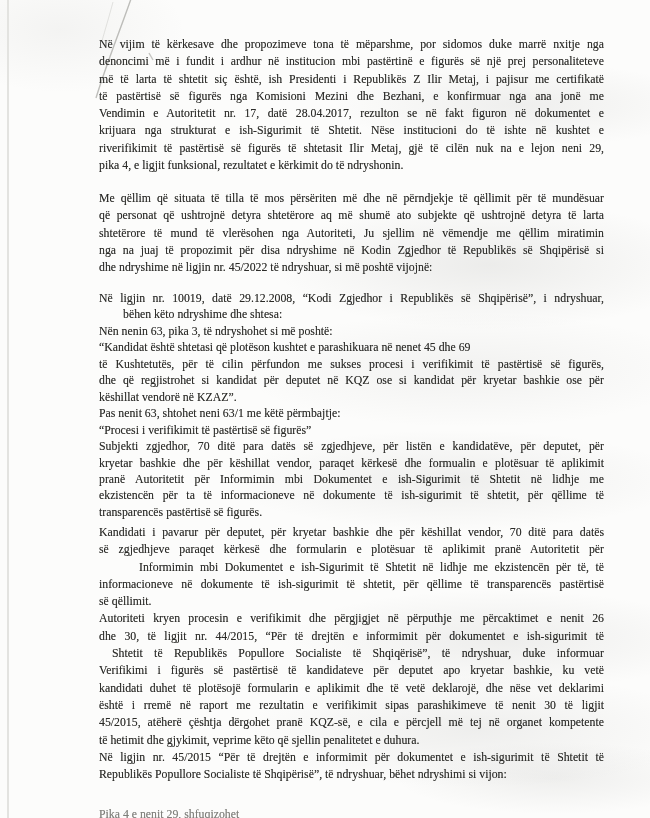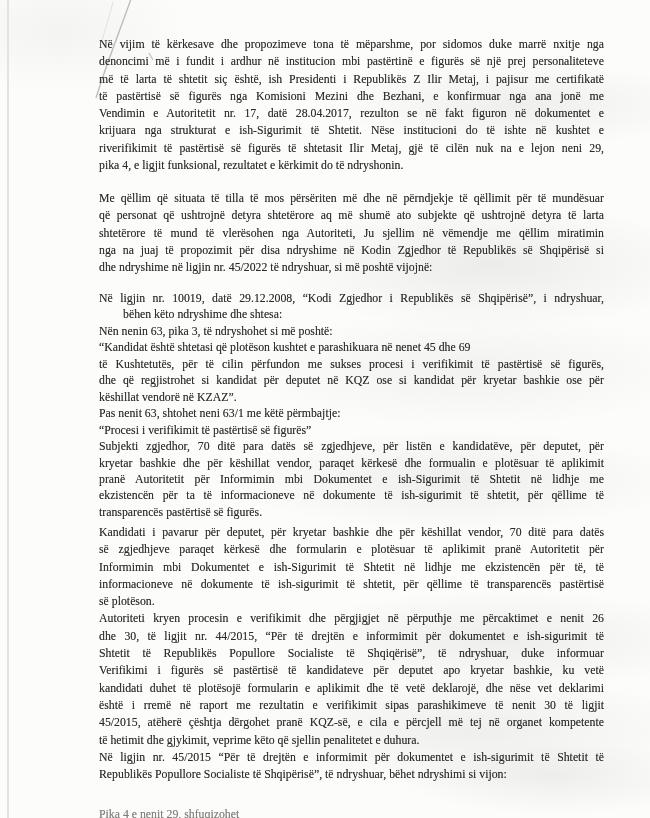--- a/index.html
+++ b/index.html
@@ -92,26 +92,26 @@
         <div class="line ll" style="line-height: 16.45px;">“Procesi i verifikimit të pastërtisë së figurës”</div>
         <div class="line jl" style="line-height: 16.45px;">Subjekti zgjedhor, 70 ditë para datës së zgjedhjeve, për listën e kandidatëve, për deputet, për</div>
         <div class="line jl" style="line-height: 16.45px;">kryetar bashkie dhe për këshillat vendor, paraqet kërkesë dhe formualin e plotësuar të aplikimit</div>
         <div class="line jl" style="line-height: 16.45px;">pranë Autoritetit për Informimin mbi Dokumentet e ish-Sigurimit të Shtetit në lidhje me</div>
         <div class="line jl" style="line-height: 16.45px;">ekzistencën për ta të informacioneve në dokumente të ish-sigurimit të shtetit, për qëllime të</div>
         <div class="line ll" style="line-height: 16.45px;">transparencës pastërtisë së figurës.</div>
       </div>
     <div class="blk" id="blk-3" style="top: 524px;">
         <div class="line jl" style="line-height: 17.3px;">Kandidati i pavarur për deputet, për kryetar bashkie dhe për këshillat vendor, 70 ditë para datës</div>
         <div class="line jl" style="line-height: 17.3px;">së zgjedhjeve paraqet kërkesë dhe formularin e plotësuar të aplikimit pranë Autoritetit për</div>
-        <div class="line jl" style="line-height: 17.3px;">Informimin mbi Dokumentet e ish-Sigurimit të Shtetit në lidhje me ekzistencën për të, të</div>
+        <div class="line jl" style="line-height: 17.3px; margin-left: 40px;">Informimin mbi Dokumentet e ish-Sigurimit të Shtetit në lidhje me ekzistencën për të, të</div>
         <div class="line jl" style="line-height: 17.3px;">informacioneve në dokumente të ish-sigurimit të shtetit, për qëllime të transparencës pastërtisë</div>
-        <div class="line ll" style="line-height: 17.3px;">së plotëson.</div>
+        <div class="line ll" style="line-height: 17.3px;">së qëllimit.</div>
         <div class="line jl" style="line-height: 17.3px;">Autoriteti kryen procesin e verifikimit dhe përgjigjet në përputhje me përcaktimet e nenit 26</div>
         <div class="line jl" style="line-height: 17.3px;">dhe 30, të ligjit nr. 44/2015, “Për të drejtën e informimit për dokumentet e ish-sigurimit të</div>
-        <div class="line jl" style="line-height: 17.3px;">Shtetit të Republikës Popullore Socialiste të Shqiqërisë”, të ndryshuar, duke informuar</div>
+        <div class="line jl" style="line-height: 17.3px; margin-left: 13px;">Shtetit të Republikës Popullore Socialiste të Shqiqërisë”, të ndryshuar, duke informuar</div>
         <div class="line jl" style="line-height: 17.3px;">Verifikimi i figurës së pastërtisë të kandidateve për deputet apo kryetar bashkie, ku vetë</div>
         <div class="line jl" style="line-height: 17.3px;">kandidati duhet të plotësojë formularin e aplikimit dhe të vetë deklarojë, dhe nëse vet deklarimi</div>
         <div class="line jl" style="line-height: 17.3px;">është i rremë në raport me rezultatin e verifikimit sipas parashikimeve të nenit 30 të ligjit</div>
         <div class="line jl" style="line-height: 17.3px;">45/2015, atëherë çështja dërgohet pranë KQZ-së, e cila e përcjell më tej në organet kompetente</div>
         <div class="line ll" style="line-height: 17.3px;">të hetimit dhe gjykimit, veprime këto që sjellin penalitetet e duhura.</div>
         <div class="line jl" style="line-height: 17.3px;">Në ligjin nr. 45/2015 “Për të drejtën e informimit për dokumentet e ish-sigurimit të Shtetit të</div>
         <div class="line ll" style="line-height: 17.3px;">Republikës Popullore Socialiste të Shqipërisë”, të ndryshuar, bëhet ndryshimi si vijon:</div>
       </div>
     <div class="blk" id="blk-4" style="top: 806px;">
         <div class="line ll" style="line-height: 17px;">Pika 4 e nenit 29, shfuqizohet</div>

